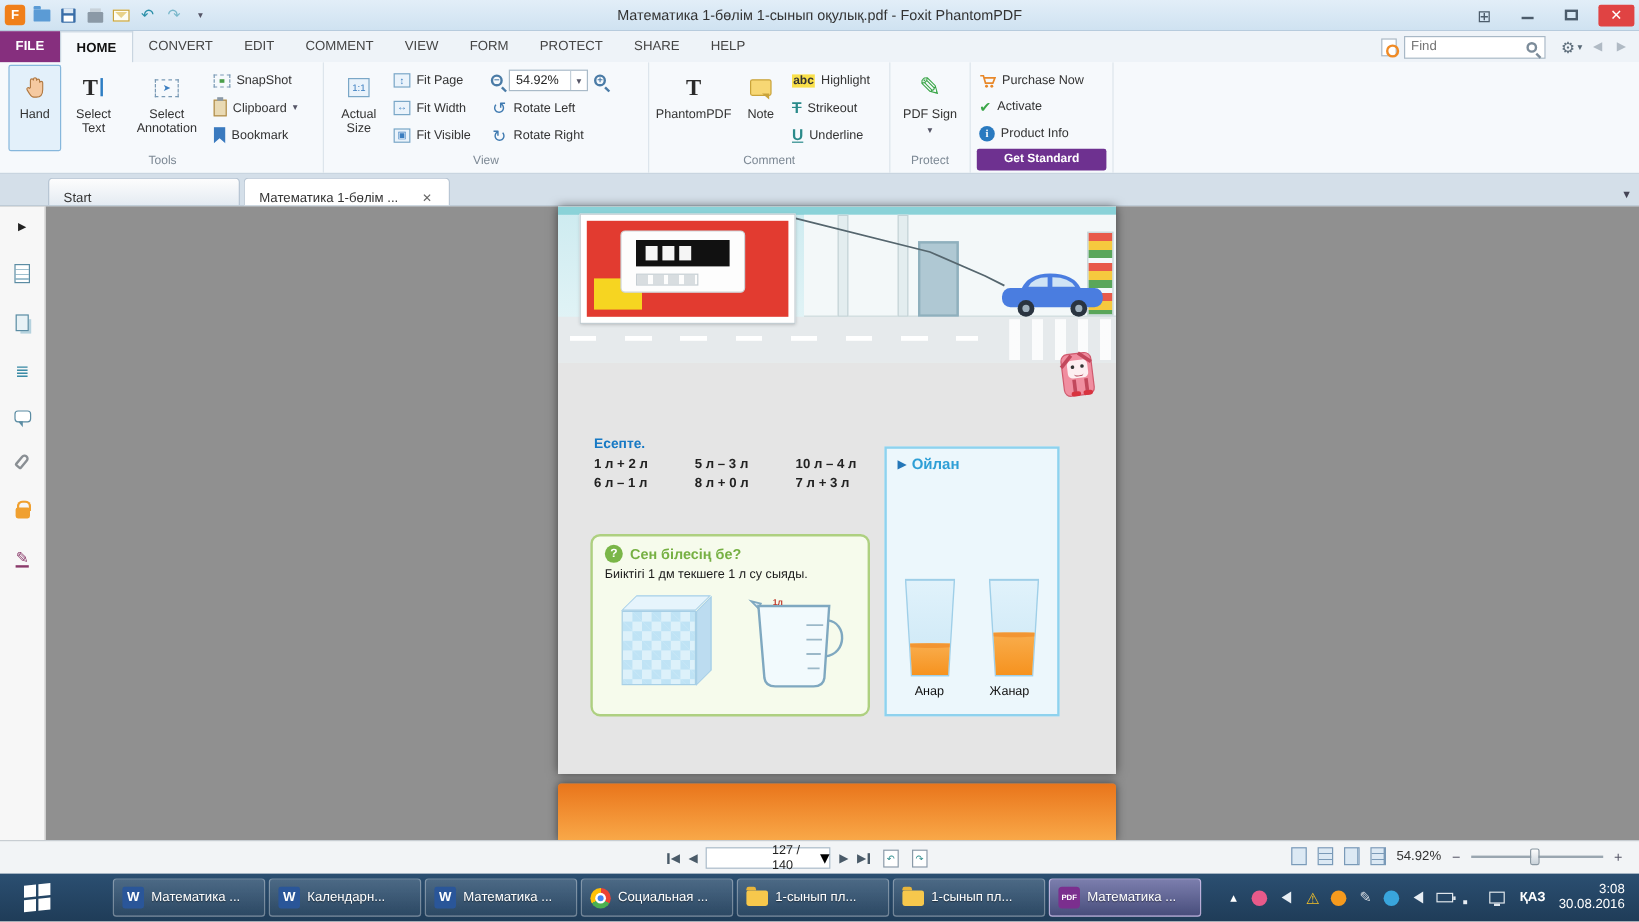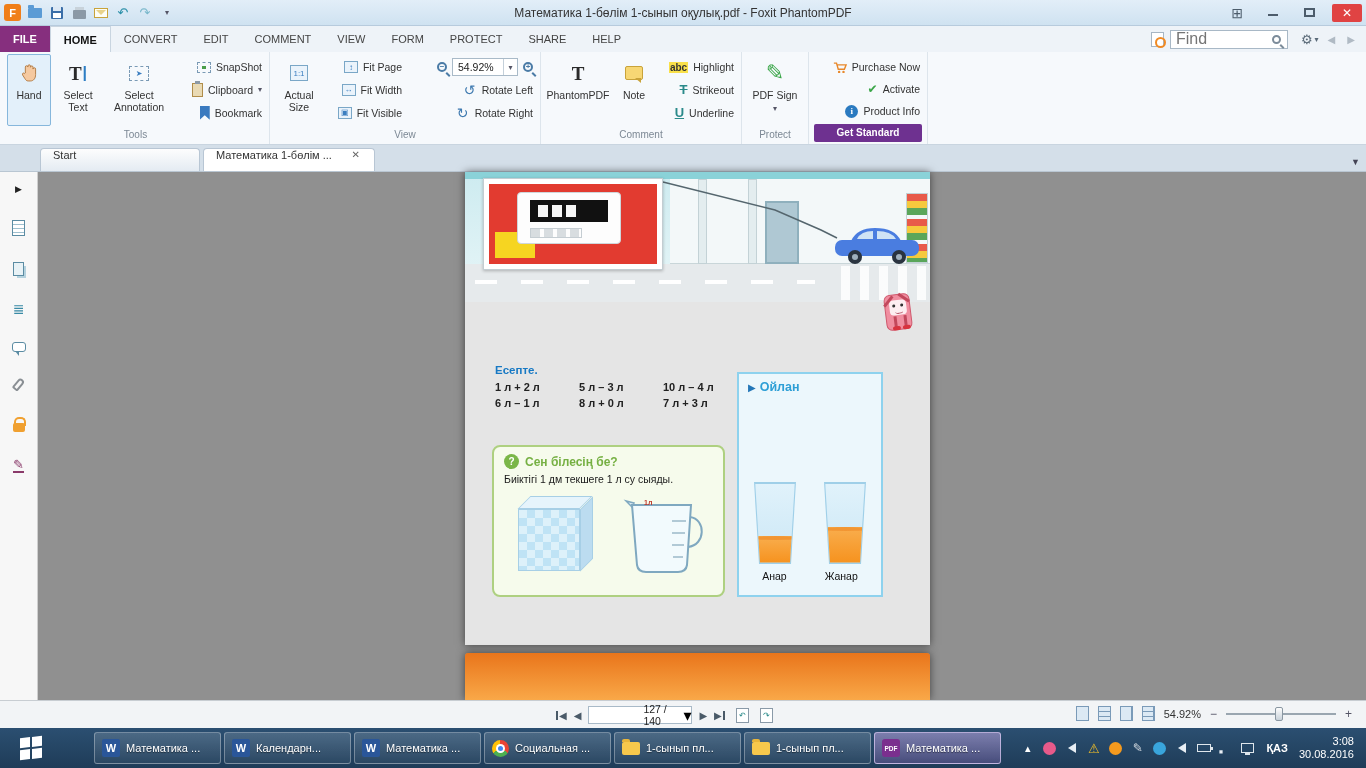--- a/index.html
+++ b/index.html
@@ -36,38 +36,38 @@
 
   
   .menubar { position:absolute; top:26px; left:0; width:1366px; height:26px; background:#eef3f8;
     display:flex; align-items:stretch; }
   .rtab { padding:0 13px; font-size:11px; color:#444; display:flex; align-items:center; }
   .rtab.file { background:#862f7e; color:#fff; font-weight:bold; }
   .rtab.active { background:#f6f9fc; border:1px solid #c9d5e0; border-bottom:none; color:#111; font-weight:bold; }
   .findbar { position:absolute; right:8px; top:3px; height:20px; display:flex; align-items:center; gap:6px; }
   .finddoc { width:13px; height:15px; background:#fff; border:1px solid #a7b6c4; position:relative; }
   .finddoc::after { content:""; position:absolute; right:-3px; bottom:-2px; width:7px; height:7px; border:2px solid #f08a24; border-radius:50%; }
-  .findinput { width:118px; height:19px; border:1px solid #a8b8c6; background:#fff; font-size:16px; padding:0 18px 0 5px; font-family:"Liberation Sans",sans-serif; }
+  .findinput { width:118px; height:19px; border:1px solid #a8b8c6; background:#fff; font-size:11px; padding:0 18px 0 5px; font-family:"Liberation Sans",sans-serif; }
   .findmag { position:relative; margin-left:-22px; width:9px; height:9px; border:2px solid #7c8c9a; border-radius:50%; }
   .findmag::after { content:""; position:absolute; left:7px; top:7px; width:2px; height:5px; background:#7c8c9a; transform:rotate(-45deg); }
   .gearbox { display:flex; align-items:center; gap:2px; margin-left:14px; color:#5a6a78; font-size:13px; }
   .chev { color:#b0bac4; font-size:10px; padding:0 3px; }
 
   
   .ribbon { position:absolute; top:52px; left:0; width:1366px; height:93px; background:#f6f9fc;
     border-bottom:1px solid #c9d5e0; display:flex; align-items:stretch; padding:0 2px; }
   .rgroup { display:flex; flex-direction:column; border-right:1px solid #dde5ec; padding:2px 5px 0; }
   .rg-content { flex:1; display:flex; align-items:stretch; gap:3px; }
   .rg-label { text-align:center; font-size:10px; color:#7c8894; padding:3px 0 4px; }
   .rg-label.purple { background:#6e3190; color:#fff; border-radius:2px; margin-bottom:2px; font-weight:bold; }
   .bigbtn { display:flex; flex-direction:column; align-items:center; padding-top:5px; gap:3px; border:1px solid transparent; border-radius:2px; }
   .bigbtn.selected { background:#e3f0fa; border-color:#86b7dc; }
   .bigbtn .bicon { height:26px; display:flex; align-items:center; justify-content:center; }
   .blabel { font-size:10.5px; color:#333; text-align:center; line-height:1.15; }
-  .smallcol { display:flex; flex-direction:column; justify-content:space-around; padding:2px 2px;align-items:flex-end; }
+  .smallcol { display:flex; flex-direction:column; justify-content:space-around; padding:2px 2px; }
   .smallbtn { display:flex; align-items:center; gap:5px; font-size:10.5px; color:#333; height:20px; }
   .w40{width:42px;} .w48{width:48px;} .w68{width:68px;} .w86{width:88px;} .w46{width:48px;} .w74{width:78px;} .w104{width:108px;} .w52{width:56px;} .w62{width:64px;} .w42{width:44px;}
   .serifT { font-family:"Liberation Serif",serif; font-size:19px; color:#2a2a2a; font-weight:bold; line-height:1; }
   .caret { color:#2d7ec4; font-weight:bold; margin-left:1px; }
   .dashedbox { width:20px; height:15px; border:1px dashed #7a9ab5; display:flex; align-items:center; justify-content:center; font-size:8px; color:#3b7ec0; }
   .mini-dashed { width:14px; height:11px; border:1px dashed #7a9ab5; position:relative; }
   .mini-dashed::after { content:""; position:absolute; left:4px; top:3px; width:4px; height:3px; background:#4a9e4a; }
   .ic-clip { width:11px; height:14px; background:#e9dab4; border:1px solid #b08d4a; position:relative; }
   .ic-clip::before { content:""; position:absolute; left:2px; top:-3px; width:5px; height:3px; background:#8b99a6; }
   .ic-bk { width:10px; height:14px; background:#3a7abf; clip-path:polygon(0 0,100% 0,100% 100%,50% 68%,0 100%); }
@@ -83,21 +83,21 @@
   .hl { font-size:10px; font-weight:bold; background:#f9e04a; padding:0 1px; color:#333; }
   .strik { font-size:13px; font-weight:bold; color:#2a8a8a; text-decoration:line-through; }
   .undl { font-size:13px; font-weight:bold; color:#2a8a8a; text-decoration:underline; }
   .pen-green { font-size:22px; color:#3aa648; line-height:1; }
   .infoc { width:13px; height:13px; border-radius:50%; background:#2a7ac0; color:#fff; font-size:9px; font-weight:bold; font-family:"Liberation Serif",serif; display:flex; align-items:center; justify-content:center; }
   .checkg { color:#3aa648; font-size:12px; }
 
   
   .doctabs { position:absolute; top:145px; left:0; width:1366px; height:27px; background:#d4dfe9;
     border-bottom:1px solid #b9c6d2; display:flex; align-items:flex-end; padding-left:40px; }
-  .dtab { height:23px; display:flex; align-items:flex-start; font-size:11px; color:#333;
+  .dtab { height:23px; display:flex; align-items:flex-end; font-size:11px; color:#333;
     border:1px solid #b8c6d4; border-bottom:none; border-radius:4px 4px 0 0; padding:0 12px;
     background:linear-gradient(#fdfdfd,#e4ebf2); margin-right:3px; }
   .dtab.start { width:160px; }
   .dtab.activedoc { width:172px; background:#fff; justify-content:space-between; }
   .dclose { font-size:10px; color:#666; padding:0 2px; }
   .tablist { position:absolute; right:6px; bottom:4px; font-size:9px; color:#445; }
 
   
   .docarea { position:absolute; top:172px; left:0; width:1366px; height:528px; background:#909090; }
   .sidebar { position:absolute; left:0; top:0; width:38px; height:528px; background:#f7f7f7; border-right:1px solid #cfcfcf;

